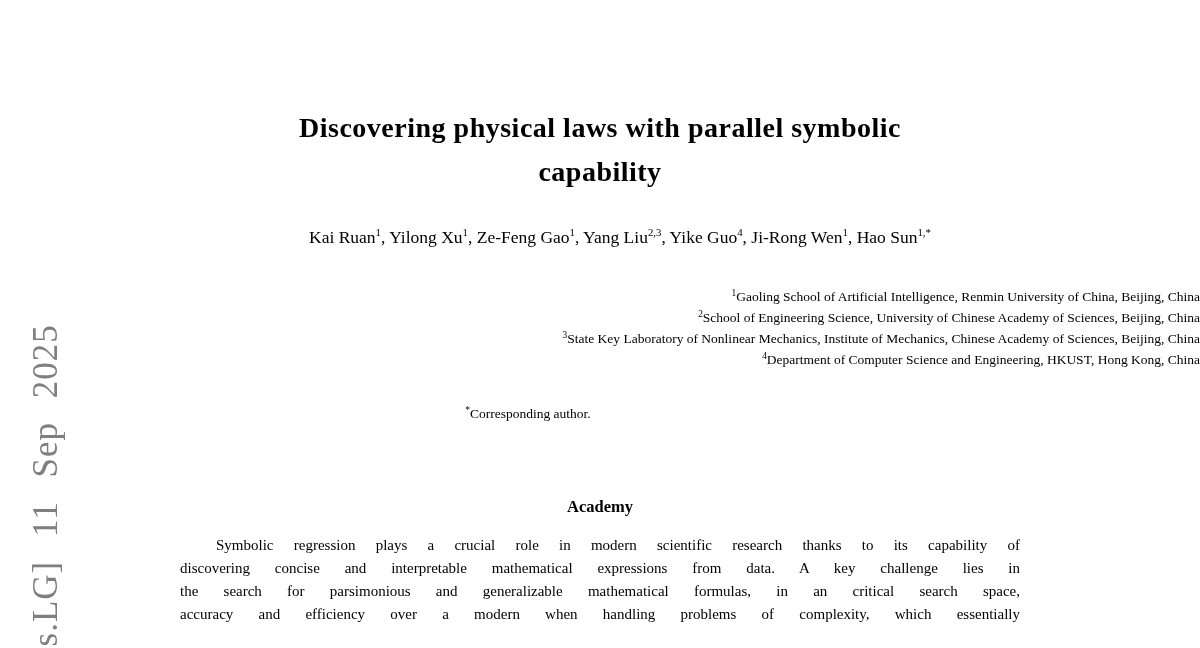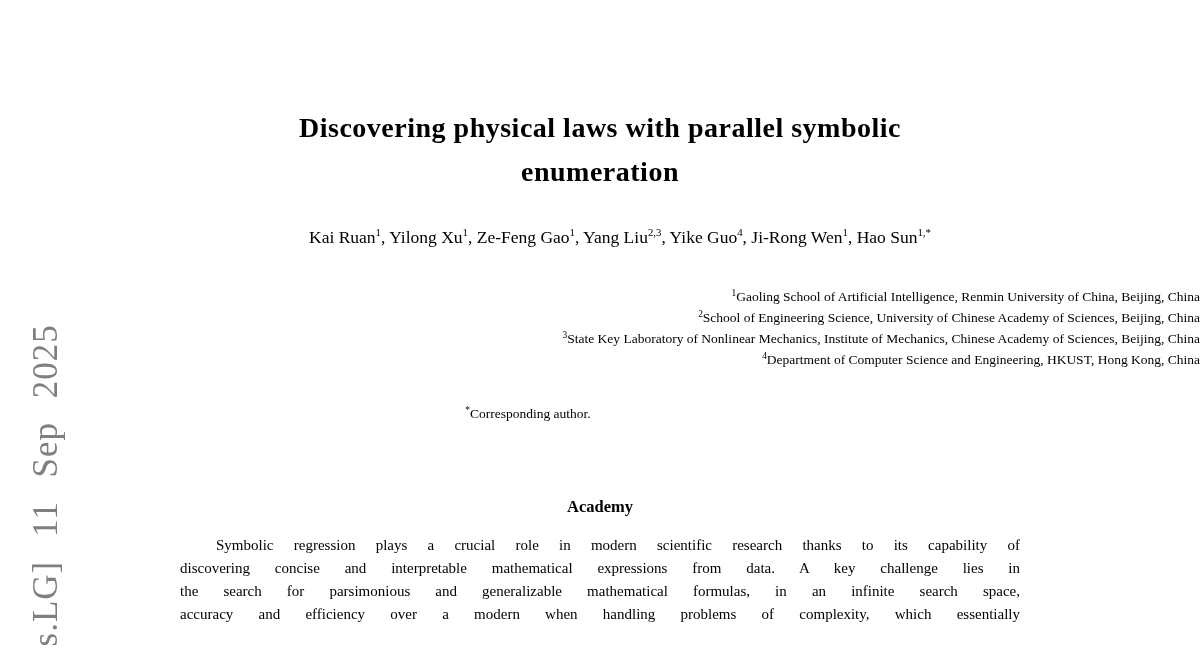--- a/index.html
+++ b/index.html
@@ -108,36 +108,36 @@
 </style>
 </head>
 <body style="background: rgb(255, 255, 255); color: rgb(0, 0, 0);">
 
 <div class="page">
 
   <div class="stamp" style="color: rgb(127, 127, 127);">cs.LG] 11 Sep 2025</div>
 
   <h1 class="title">
       <div>Discovering physical laws with parallel symbolic</div>
-      <div>enumeration</div>
+      <div>capability</div>
     </h1>
 
   <div class="authors"><span>Kai Ruan<sup>1</sup></span>, <span>Yilong Xu<sup>1</sup></span>, <span>Ze-Feng Gao<sup>1</sup></span>, <span>Yang Liu<sup>2,3</sup></span>, <span>Yike Guo<sup>4</sup></span>, <span>Ji-Rong Wen<sup>1</sup></span>, <span>Hao Sun<sup>1,*</sup></span></div>
 
   <div class="affils">
       <div><sup>1</sup>Gaoling School of Artificial Intelligence, Renmin University of China, Beijing, China</div>
       <div><sup>2</sup>School of Engineering Science, University of Chinese Academy of Sciences, Beijing, China</div>
       <div><sup>3</sup>State Key Laboratory of Nonlinear Mechanics, Institute of Mechanics, Chinese Academy of Sciences, Beijing, China</div>
       <div><sup>4</sup>Department of Computer Science and Engineering, HKUST, Hong Kong, China</div>
     </div>
 
   <div class="corresp"><sup>*</sup>Corresponding author.</div>
 
   <div class="abs-head">Academy</div>
 
   <div class="abs-body">
       <div class="abs-line first">Symbolic regression plays a crucial role in modern scientific research thanks to its capability of</div>
       <div class="abs-line">discovering concise and interpretable mathematical expressions from data. A key challenge lies in</div>
-      <div class="abs-line">the search for parsimonious and generalizable mathematical formulas, in an infinite search space,</div>
+      <div class="abs-line">the search for parsimonious and generalizable mathematical formulas, in an critical search space,</div>
       <div class="abs-line">accuracy and efficiency over a modern when handling problems of complexity, which essentially</div>
     </div>
 
 </div>
 
 </body></html>

